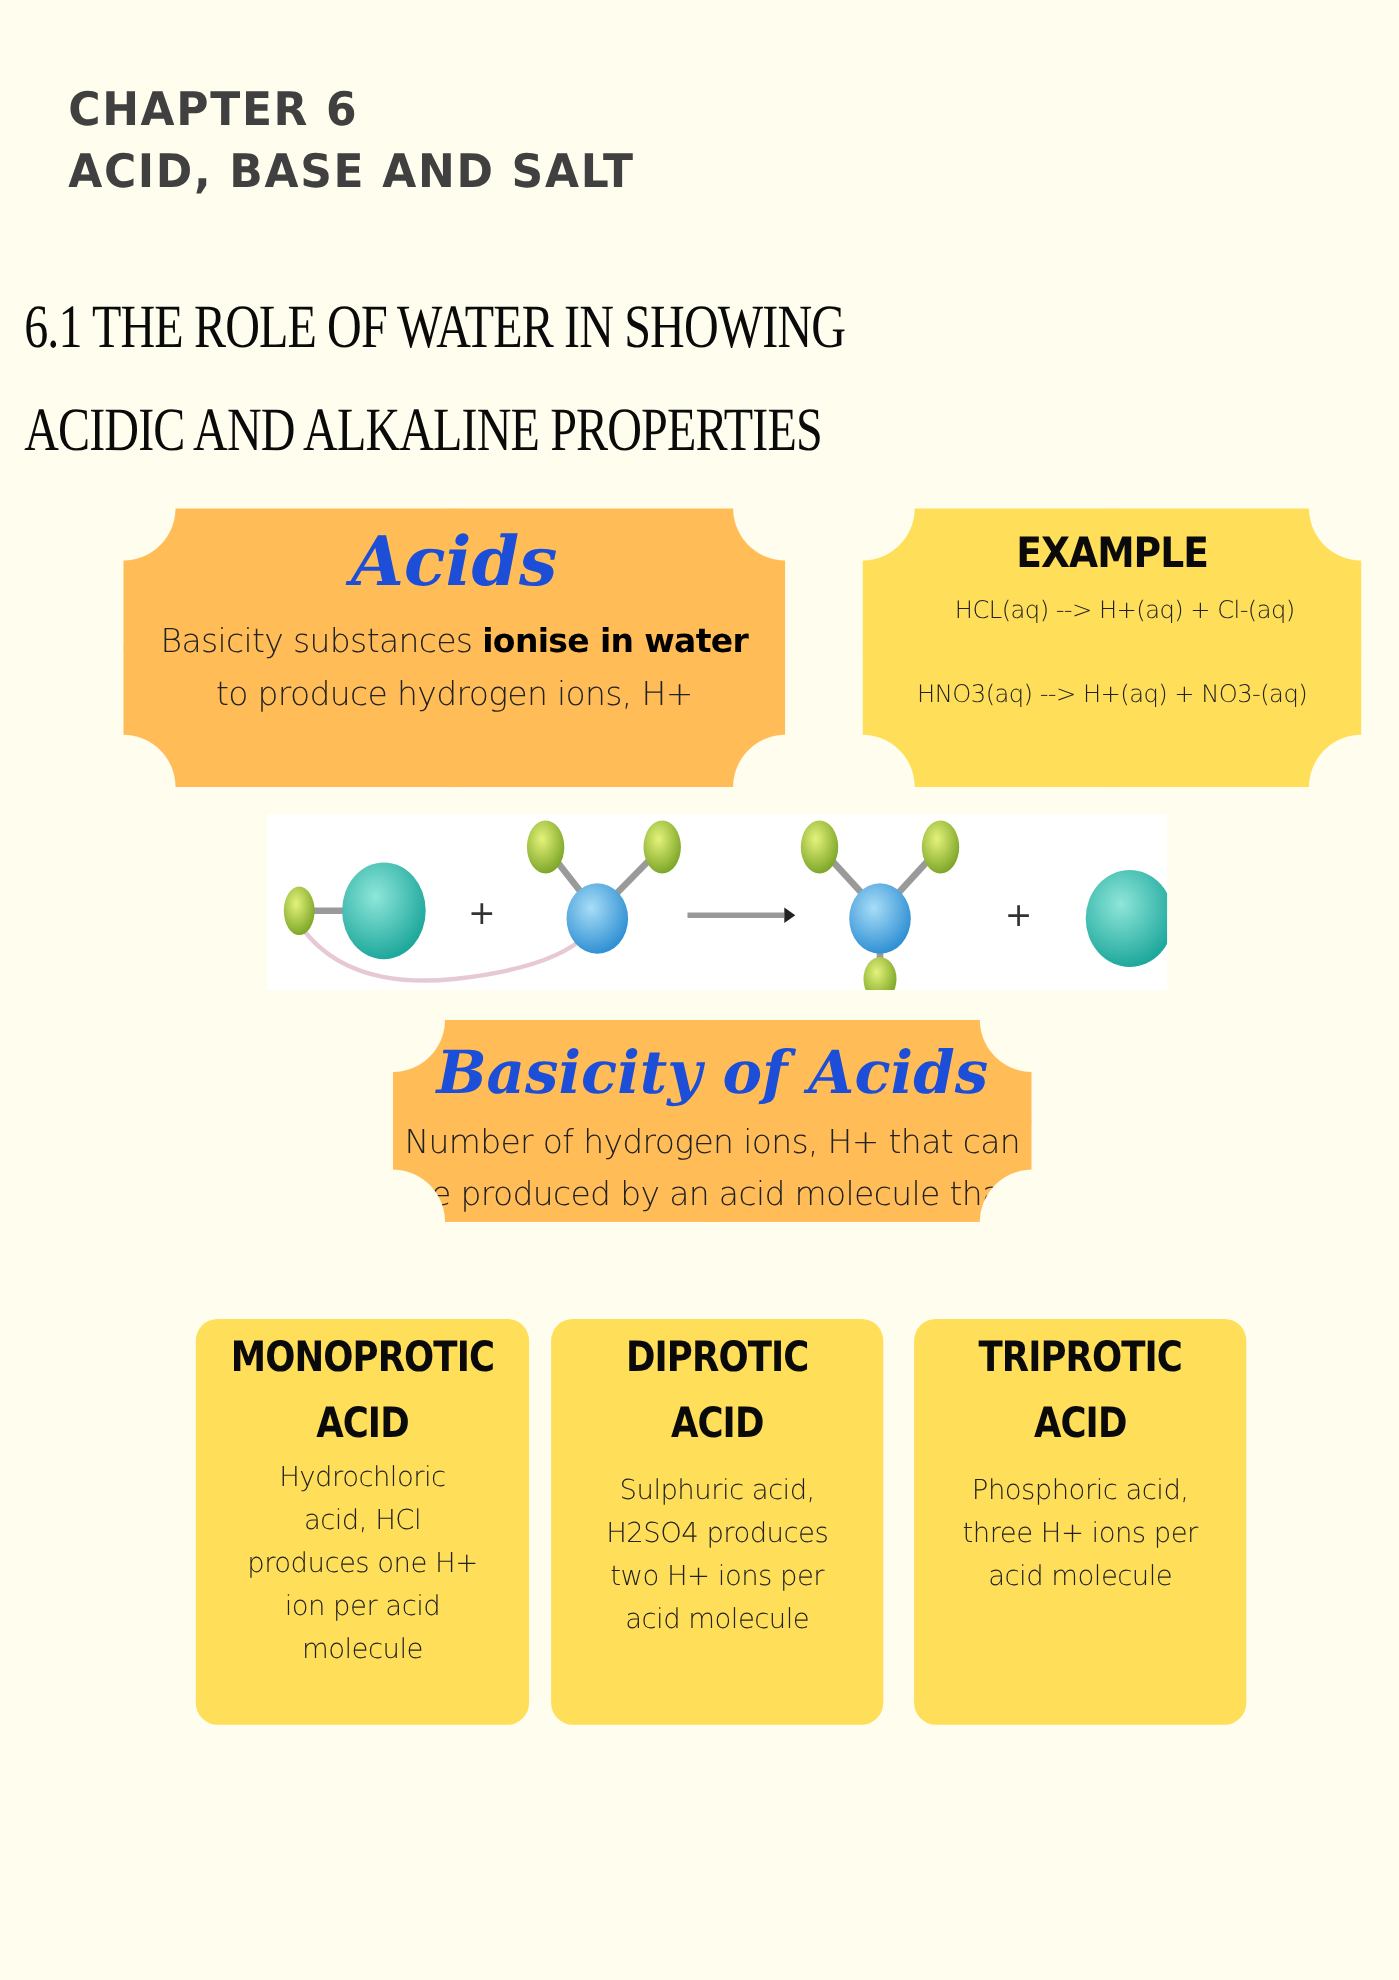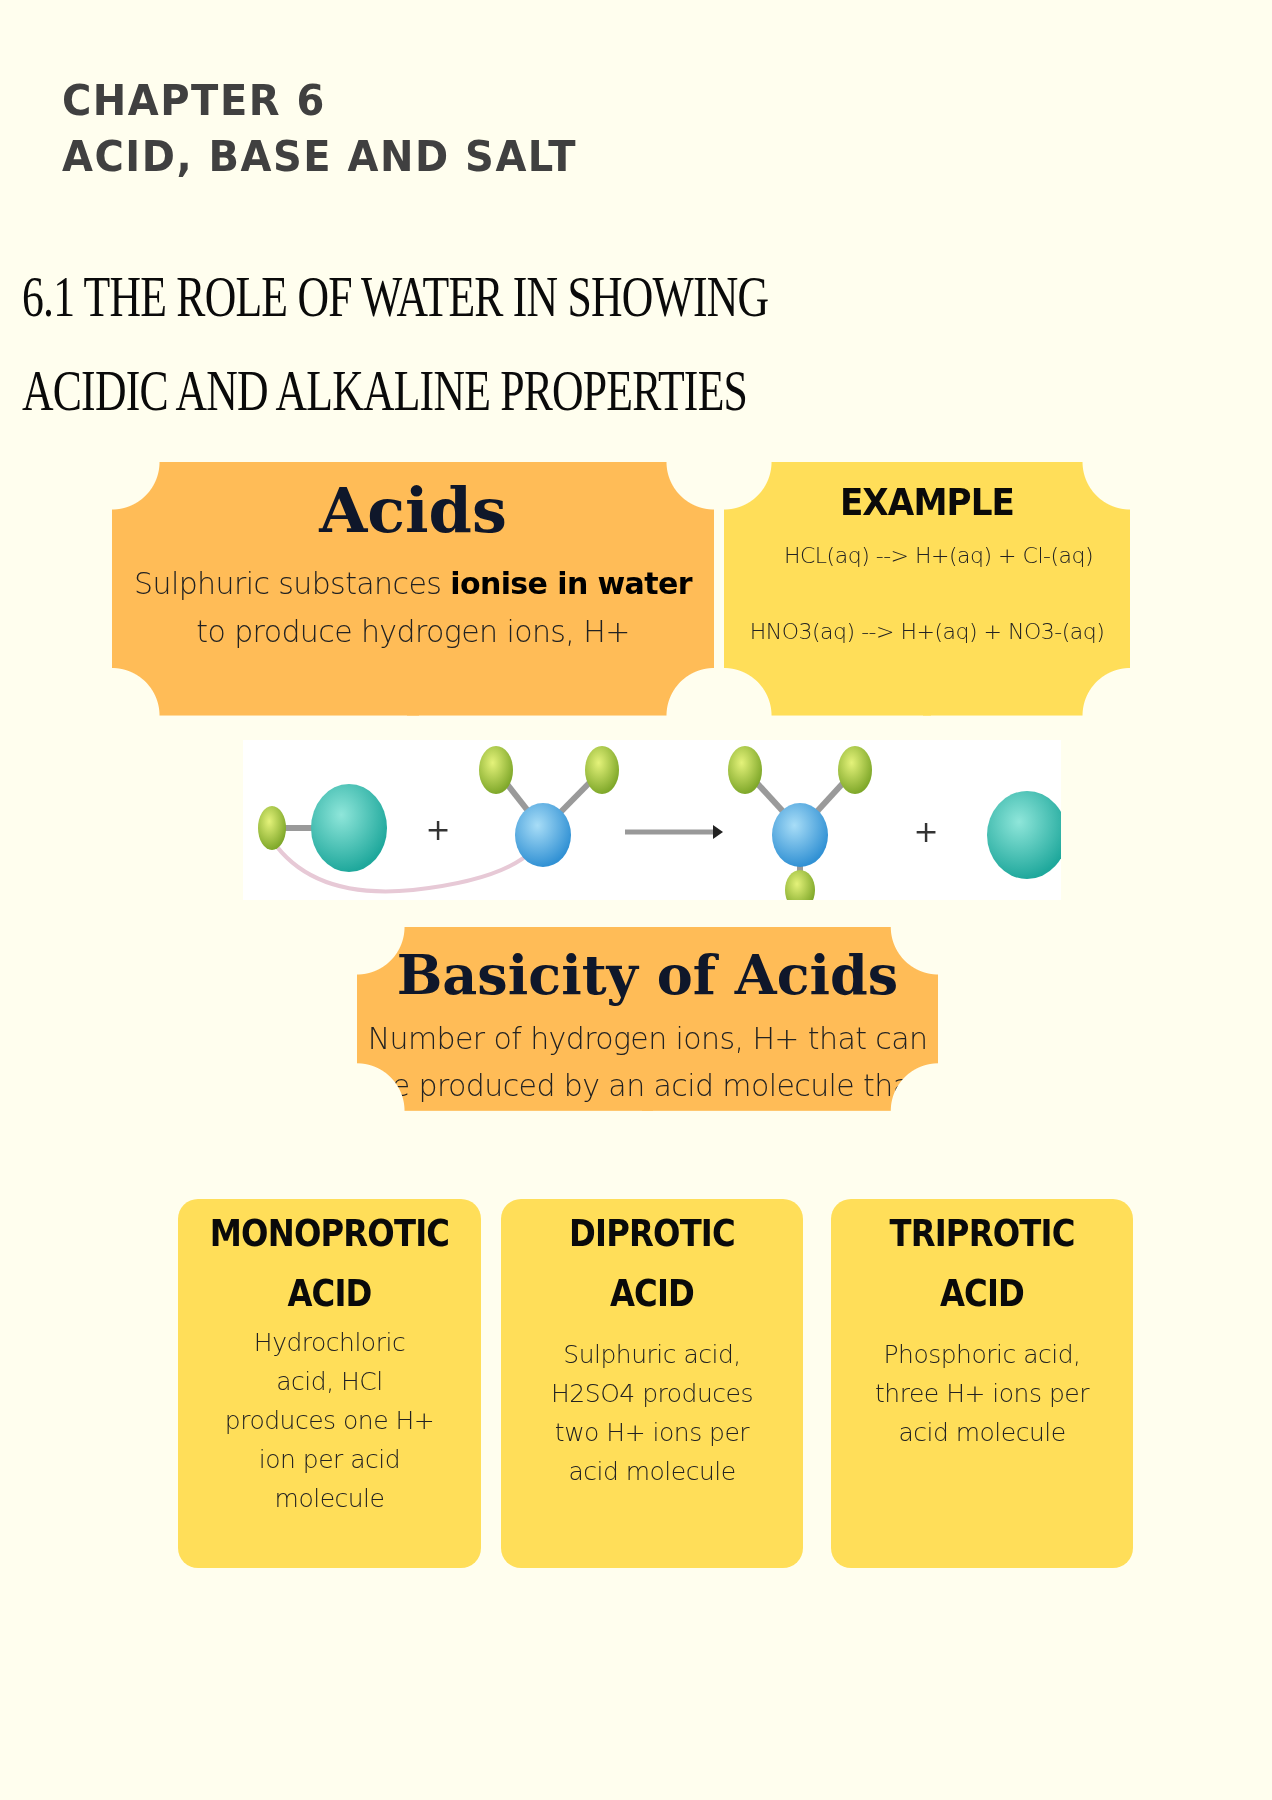--- a/index.html
+++ b/index.html
@@ -37,37 +37,37 @@
       radial-gradient(circle var(--r) at 0 0, transparent 98%, #000 100%) top left / 51% 51% no-repeat,
       radial-gradient(circle var(--r) at 100% 0, transparent 98%, #000 100%) top right / 51% 51% no-repeat,
       radial-gradient(circle var(--r) at 0 100%, transparent 98%, #000 100%) bottom left / 51% 51% no-repeat,
       radial-gradient(circle var(--r) at 100% 100%, transparent 98%, #000 100%) bottom right / 51% 51% no-repeat;
     text-align: center;
   }
   .orange { background: #FFBC57; }
   .yellow { background: #FFDE59; }
 
   .script-title {
-    font-family: "DejaVu Serif", serif; font-weight: bold;
-    color: #0f172a;
+    font-family: "DejaVu Serif", serif; font-style: italic; font-weight: bold;
+    color: #1d4ed8;
   }
   .brush-title {
     font-family: "DejaVu Sans", sans-serif; font-weight: bold;
     color: #0a0a0a; letter-spacing: -1px;
   }
   .light-text {
     font-family: "DejaVu Sans", sans-serif; font-weight: 300; color: #222;
   }
 
   #acids-box { left: 112px; top: 462px; width: 602px; height: 254px; }
   #acids-box .script-title { font-size: 62px; line-height: 70px; margin-top: 14px; }
   #acids-box .desc { font-size: 30px; line-height: 48px; margin-top: 14px; letter-spacing: -0.6px; }
   #acids-box .desc b { font-weight: bold; color: #000000; }
 
-  #example-box { left: 724px; top: 462px; width: 406px; height: 254px; }
+  #example-box { left: 784px; top: 462px; width: 454px; height: 254px; }
   #example-box .brush-title { font-size: 38px; line-height: 44px; margin-top: 18px; transform: scaleX(0.9); }
   #example-box .eq { font-size: 22px; line-height: 28px; letter-spacing: -0.5px; }
   #example-box .eq1 { margin-top: 18px; padding-left: 23px; }
   #example-box .eq2 { margin-top: 48px; }
 
   #reaction-image {
     position: absolute; left: 243px; top: 740px; width: 818px; height: 160px;
     background: #FFFFFF;
   }
 
@@ -95,21 +95,21 @@
 </div>
 
 <div class="section-title">
   <div>6.1 THE ROLE OF WATER IN SHOWING</div>
   <div>ACIDIC AND ALKALINE PROPERTIES</div>
 </div>
 
 <div id="acids-box" class="ticket orange">
   <div class="script-title">Acids</div>
   <div class="desc light-text">
-    <span>Sulphuric substances </span><b>ionise in water</b><br>
+    <span>Basicity substances </span><b>ionise in water</b><br>
     <span>to produce hydrogen ions, H+</span>
   </div>
 </div>
 
 <div id="example-box" class="ticket yellow">
   <div class="brush-title">EXAMPLE</div>
   <div class="eq eq1 light-text">HCL(aq) --&gt; H+(aq) + Cl-(aq)</div>
   <div class="eq eq2 light-text">HNO3(aq) --&gt; H+(aq) + NO3-(aq)</div>
 </div>
 

